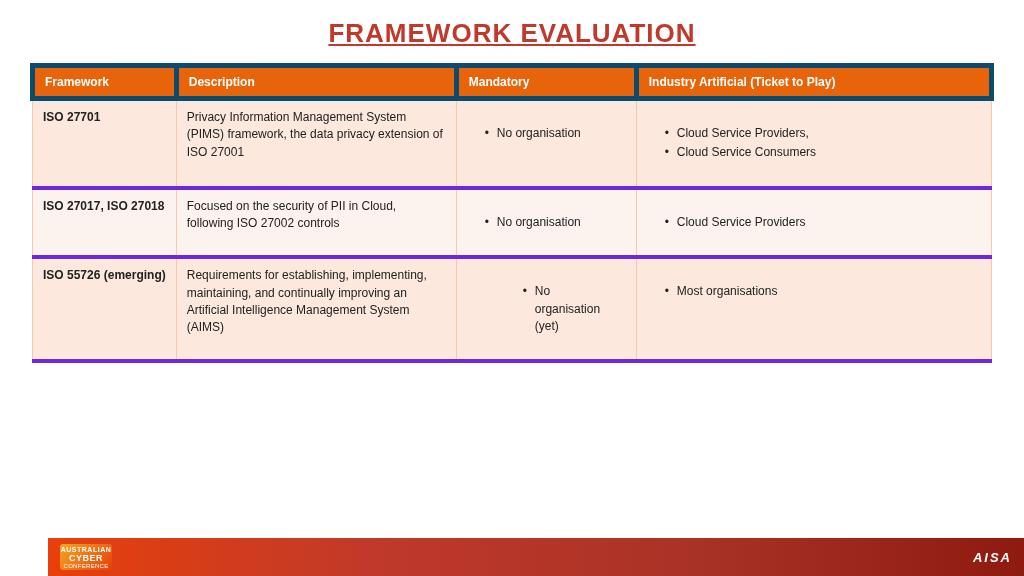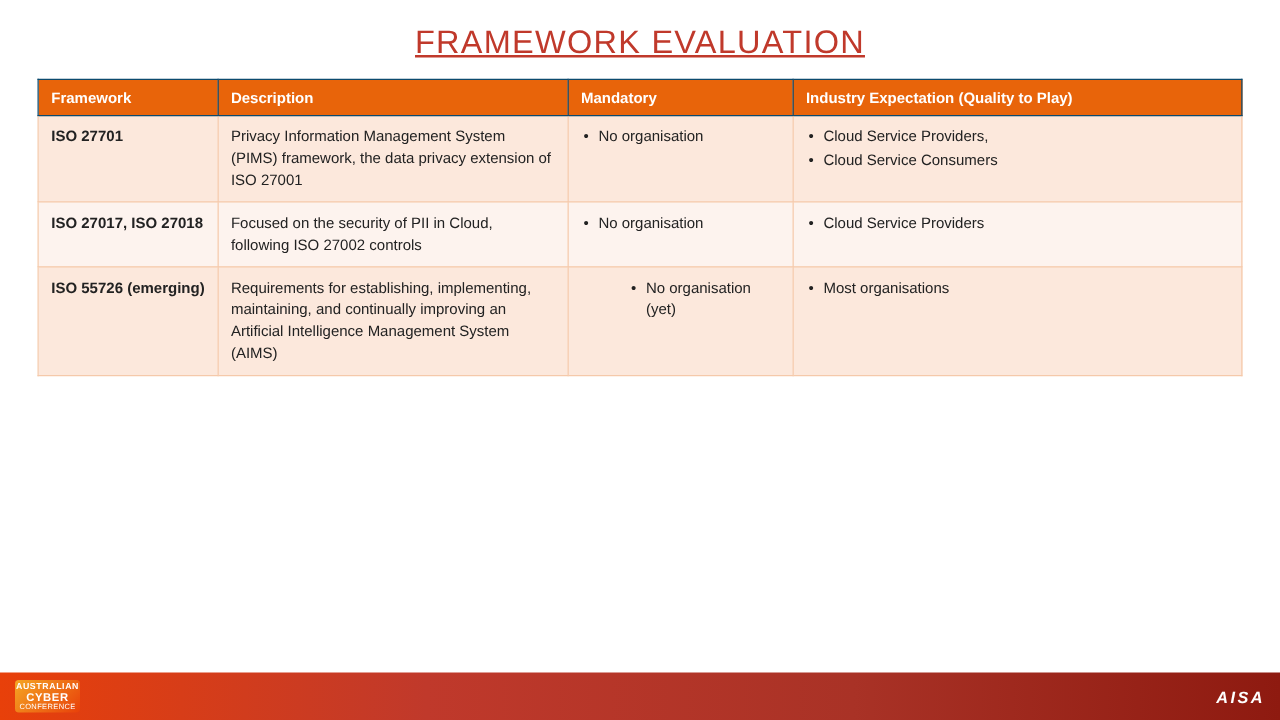--- a/index.html
+++ b/index.html
@@ -24,45 +24,45 @@
     .main-content {
       flex: 1;
       padding: 18px 30px 10px 30px;
       display: flex;
       flex-direction: column;
     }
 
     .slide-title {
       text-align: center;
       font-size: 26px;
-      font-weight: 400;
+      font-weight: 700;
       color: #c0392b;
       text-decoration: underline;
       text-transform: uppercase;
       letter-spacing: 1px;
       margin-bottom: 14px;
     }
 
     table {
       width: 100%;
       border-collapse: collapse;
       font-size: 12px;
     }
 
     thead tr th {
       background: #e8640a;
       color: #ffffff;
       font-weight: 700;
       padding: 7px 10px;
       text-align: left;
-      border: 1px solid #0c4a6e;
+      border: 5px solid #0c4a6e;
     }
 
     tbody tr {
-      border-bottom: 1px solid #6d28d9;
+      border-bottom: 4px solid #6d28d9;
       border-radius: 10px;
     }
 
     tbody tr:nth-child(odd) {
       background: #fce8dc;
     }
 
     tbody tr:nth-child(even) {
       background: #fdf3ee;
     }
@@ -76,21 +76,21 @@
     }
 
     td.framework-col {
       font-weight: 600;
       white-space: nowrap;
     }
 
     ul.bullet-list {
       list-style: none;
       padding: 0;
-      margin: 0;
+      margin: 16px;
     }
 
     ul.bullet-list li {
       padding-left: 14px;
       position: relative;
       margin-bottom: 2px;
     }
 
     ul.bullet-list li::before {
       content: "•";
@@ -98,20 +98,21 @@
       left: 2px;
       color: #222;
     }
 
     .footer {
       height: 38px;
       background: linear-gradient(to right, #e8400a, #c0392b, #a93226, #8e1a10);
       display: flex;
       justify-content: space-between;
       padding: 0 12px;
+      margin-left: 48px;
     }
 
     .footer-logo-left {
       display: flex;
       align-items: center;
       gap: 6px;
     }
 
     .aisa-cyber-logo {
       width: 52px;
@@ -164,21 +165,21 @@
 <div class="slide">
   <div class="main-content">
     <h1 class="slide-title">FRAMEWORK EVALUATION</h1>
 
     <table>
       <thead>
         <tr>
           <th>Framework</th>
           <th>Description</th>
           <th>Mandatory</th>
-          <th>Industry Expectation (Quality to Play)</th>
+          <th>Industry Artificial (Ticket to Play)</th>
         </tr>
       </thead>
       <tbody id="table-body">
       <tr>
             <td class="framework-col" style="width: 110px;">ISO 27701</td>
             <td style="width: 280px;">Privacy Information Management System (PIMS) framework, the data privacy extension of ISO 27001</td>
             <td style="width: 180px;">
               <ul class="bullet-list">
                 <li>No organisation</li>
               </ul>

